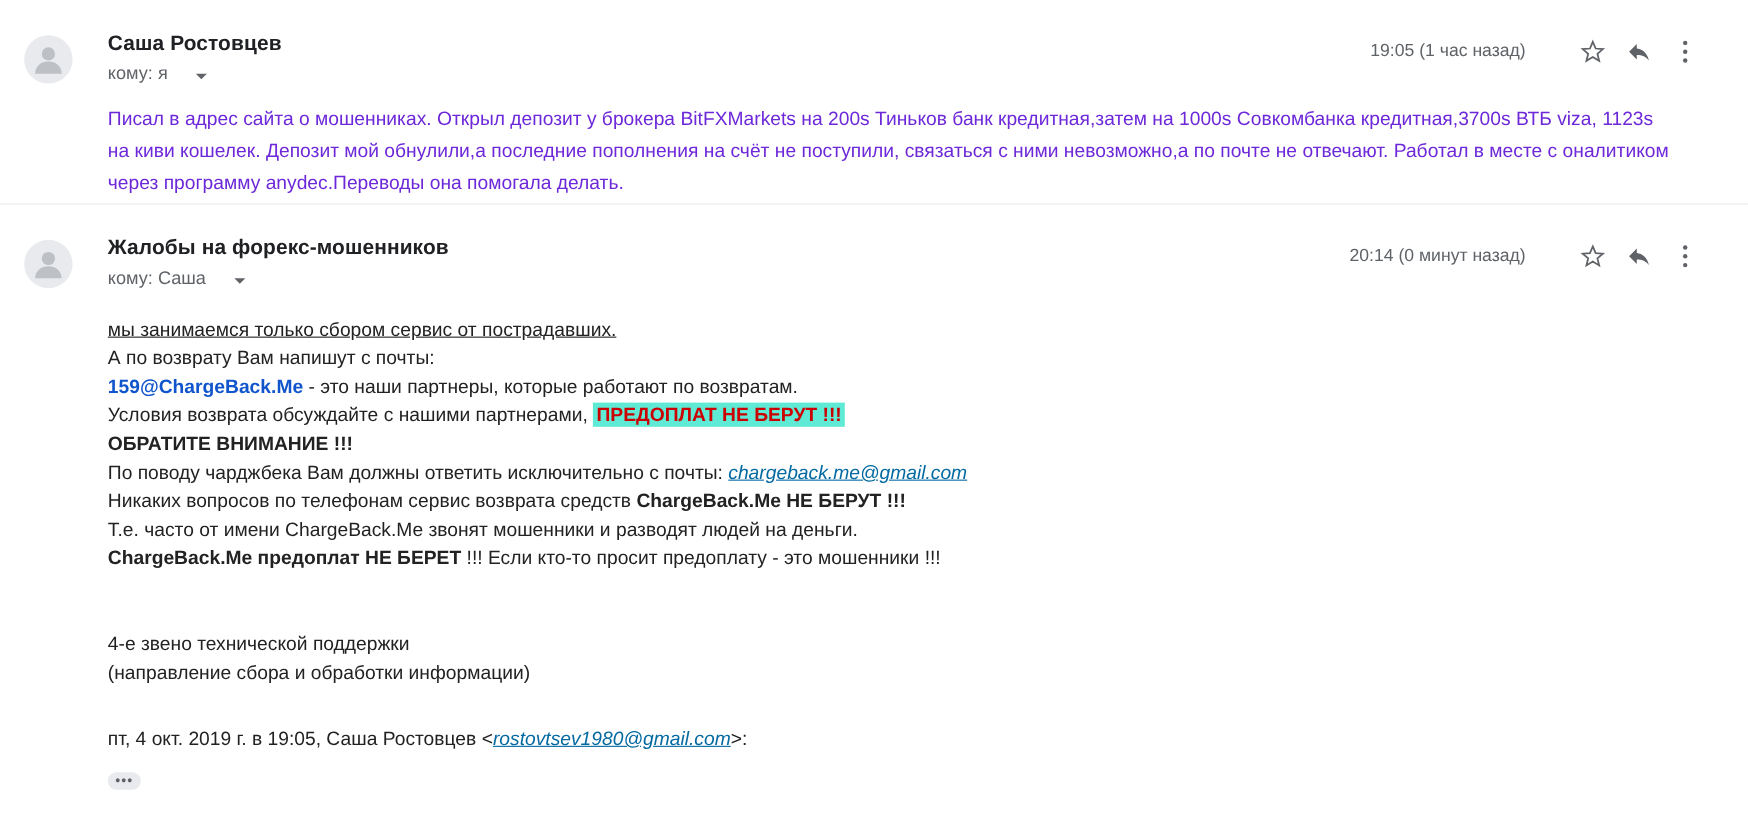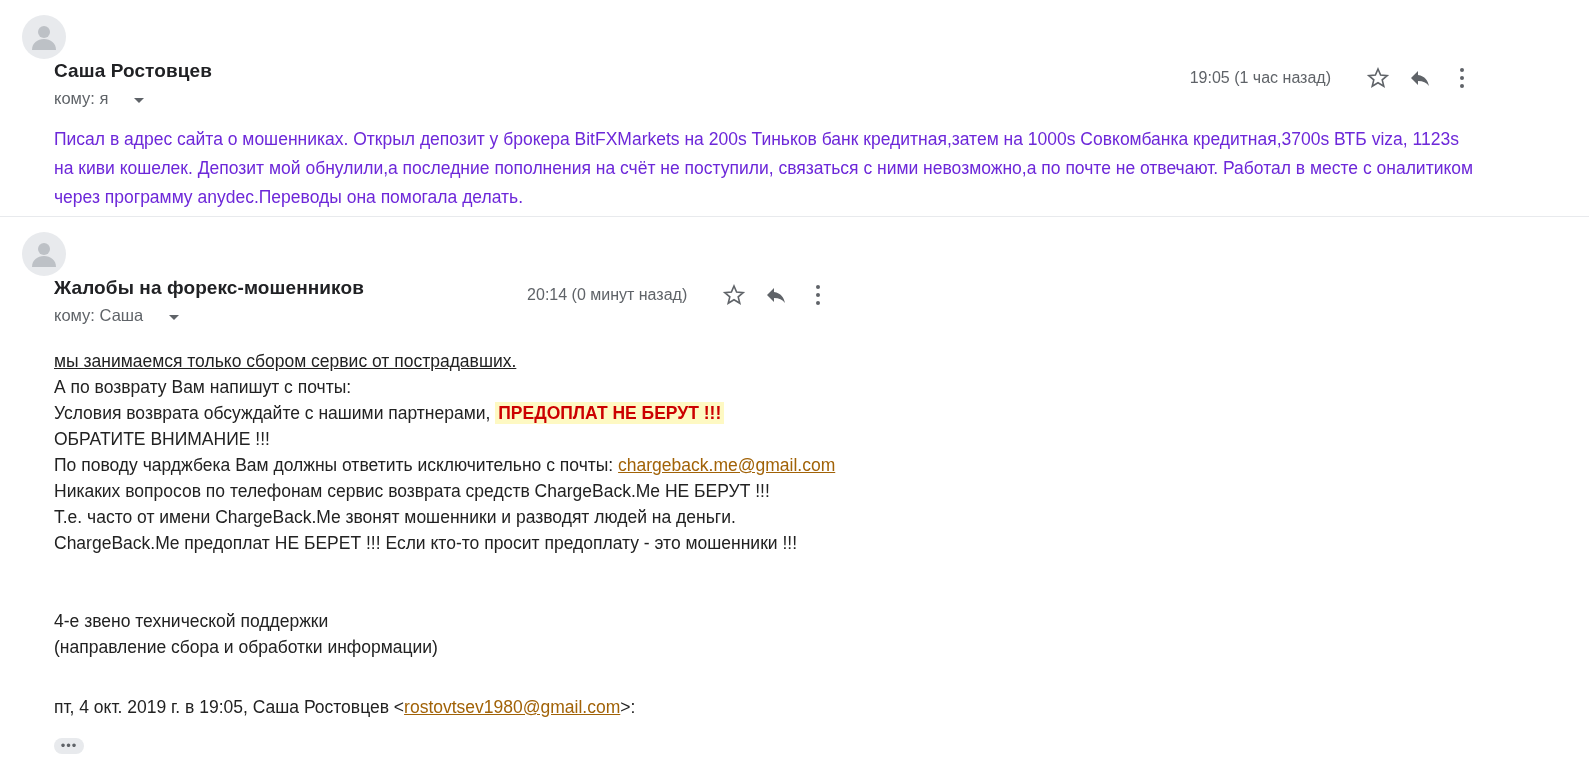--- a/index.html
+++ b/index.html
@@ -21,22 +21,21 @@
     position: relative;
     padding: 0 0 0 0;
   }
   .msg-divider {
     border-top: 1px solid #e8eaed;
     margin: 0 0 0 0;
   }
   .msg-inner {
     display: flex;
     align-items: flex-start;
-    padding: 11px 40px 4px 22px;
-    flex-direction: column;
+    padding: 28px 40px 4px 22px;
   }
   .avatar {
     width: 44px;
     height: 44px;
     border-radius: 50%;
     background: #e8eaed;
     flex: 0 0 44px;
     margin-top: 4px;
     position: relative;
   }
@@ -87,21 +86,21 @@
   }
   .head-right {
     display: flex;
     align-items: center;
     flex: 0 0 auto;
     margin-top: 2px;
   }
   .timestamp {
     font-size: 16px;
     color: #5f6368;
-    margin-right: 22px;
+    margin-right: 36px;
     white-space: nowrap;
   }
   .icon-btn {
     width: 34px;
     height: 34px;
     display: inline-flex;
     align-items: center;
     justify-content: center;
     margin-left: 8px;
     color: #5f6368;
@@ -135,32 +134,33 @@
   .msg-text p { margin: 0; }
 
   .body2 {
     font-size: 17.5px;
     line-height: 26px;
     color: #222222;
     margin-top: 22px;
   }
   .body2 .line { white-space: nowrap; }
   .u { text-decoration: underline; }
-  .b { font-weight: normal; }
+  .b { font-weight: bold; }
   .link-blue {
     color: #1155cc;
     font-weight: bold;
     text-decoration: none;
   }
   .link-underline {
-    color: #a16207;
+    color: #0369a1;
     text-decoration: underline;
+    font-style: italic;
   }
   .hl {
-    background: #fef9c3;
+    background: #5eead4;
     color: #cc0000;
     font-weight: bold;
     padding: 1px 3px;
   }
   .spacer-line { height: 26px; }
   .quote-head {
     margin-top: 34px;
     font-size: 17.5px;
     color: #222222;
     line-height: 26px;
@@ -261,20 +261,23 @@
             <span class="icon-btn">
               <span class="dots"></span>
             </span>
           </div>
         </div>
 
         <div class="body2">
           <div class="line u">мы занимаемся только сбором сервис от пострадавших.</div>
           <div class="line">А по возврату Вам напишут с почты:</div>
           <div class="line">
+            <a class="link-blue" href="#">159@ChargeBack.Me</a><span> - это наши партнеры, которые работают по возвратам.</span>
+          </div>
+          <div class="line">
             <span>Условия возврата обсуждайте с нашими партнерами, </span><span class="hl">ПРЕДОПЛАТ НЕ БЕРУТ !!!</span>
           </div>
           <div class="line b">ОБРАТИТЕ ВНИМАНИЕ !!!</div>
           <div class="line">
             <span>По поводу чарджбека Вам должны ответить исключительно с почты: </span><a class="link-underline" href="#">chargeback.me@gmail.com</a>
           </div>
           <div class="line">
             <span>Никаких вопросов по телефонам сервис возврата средств </span><span class="b">ChargeBack.Me НЕ БЕРУТ !!!</span>
           </div>
           <div class="line">Т.е. часто от имени ChargeBack.Me звонят мошенники и разводят людей на деньги.</div>

